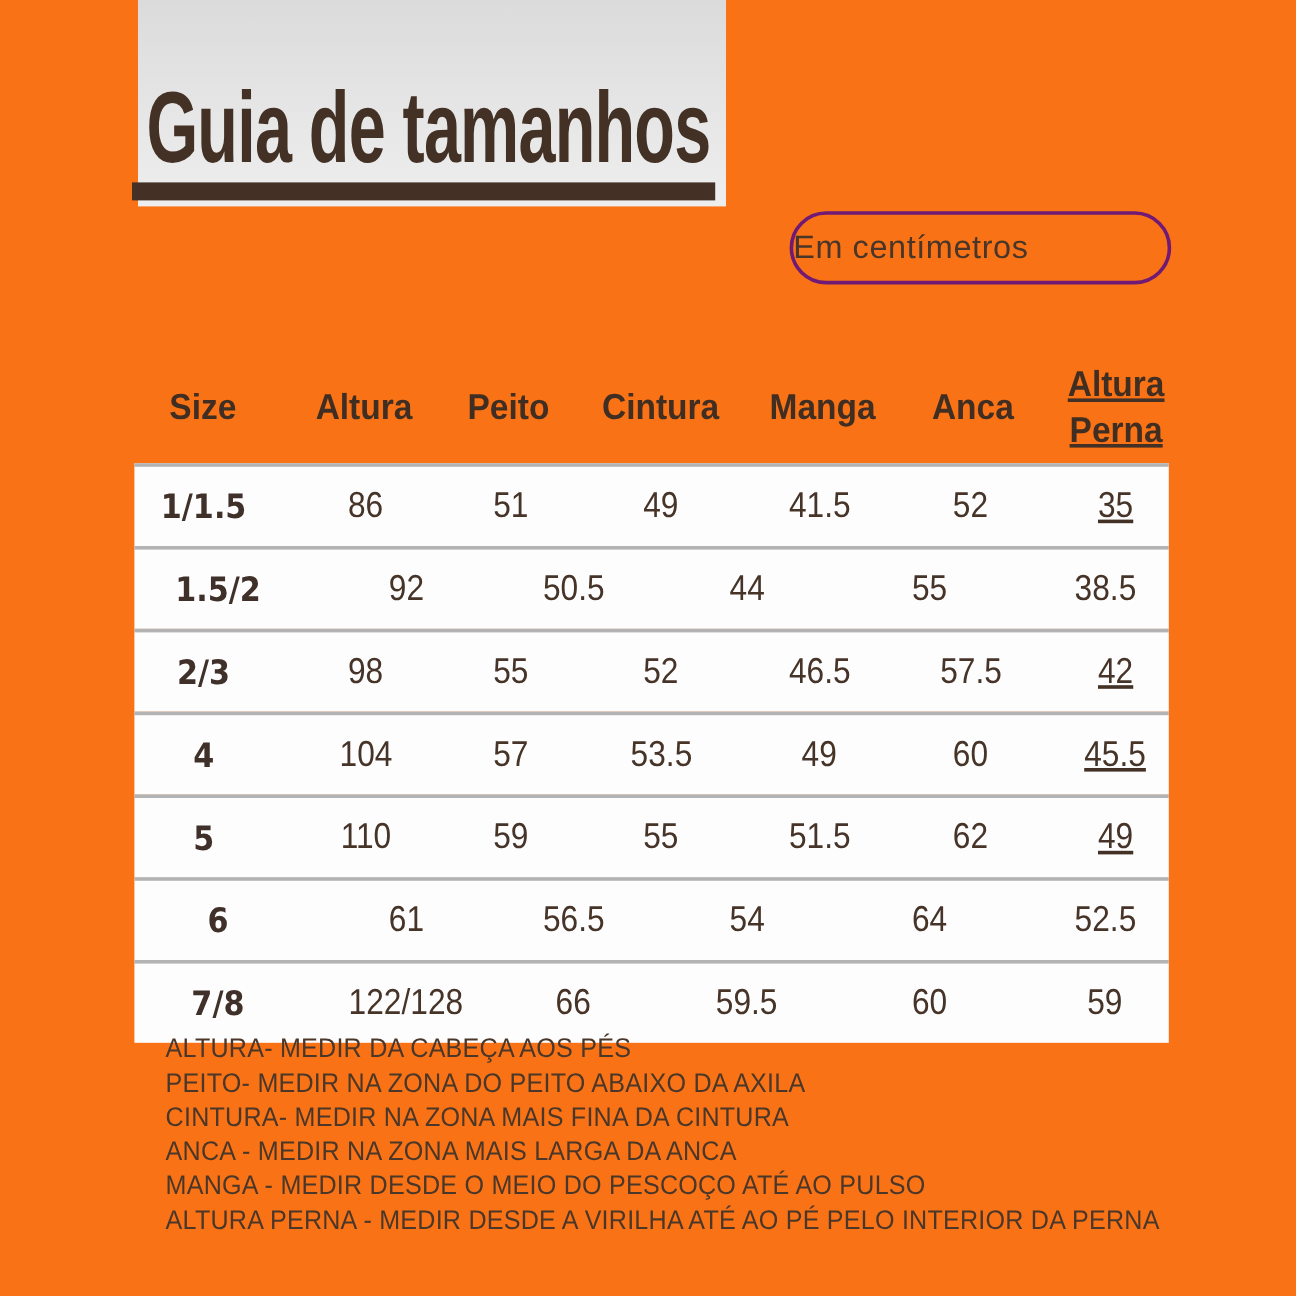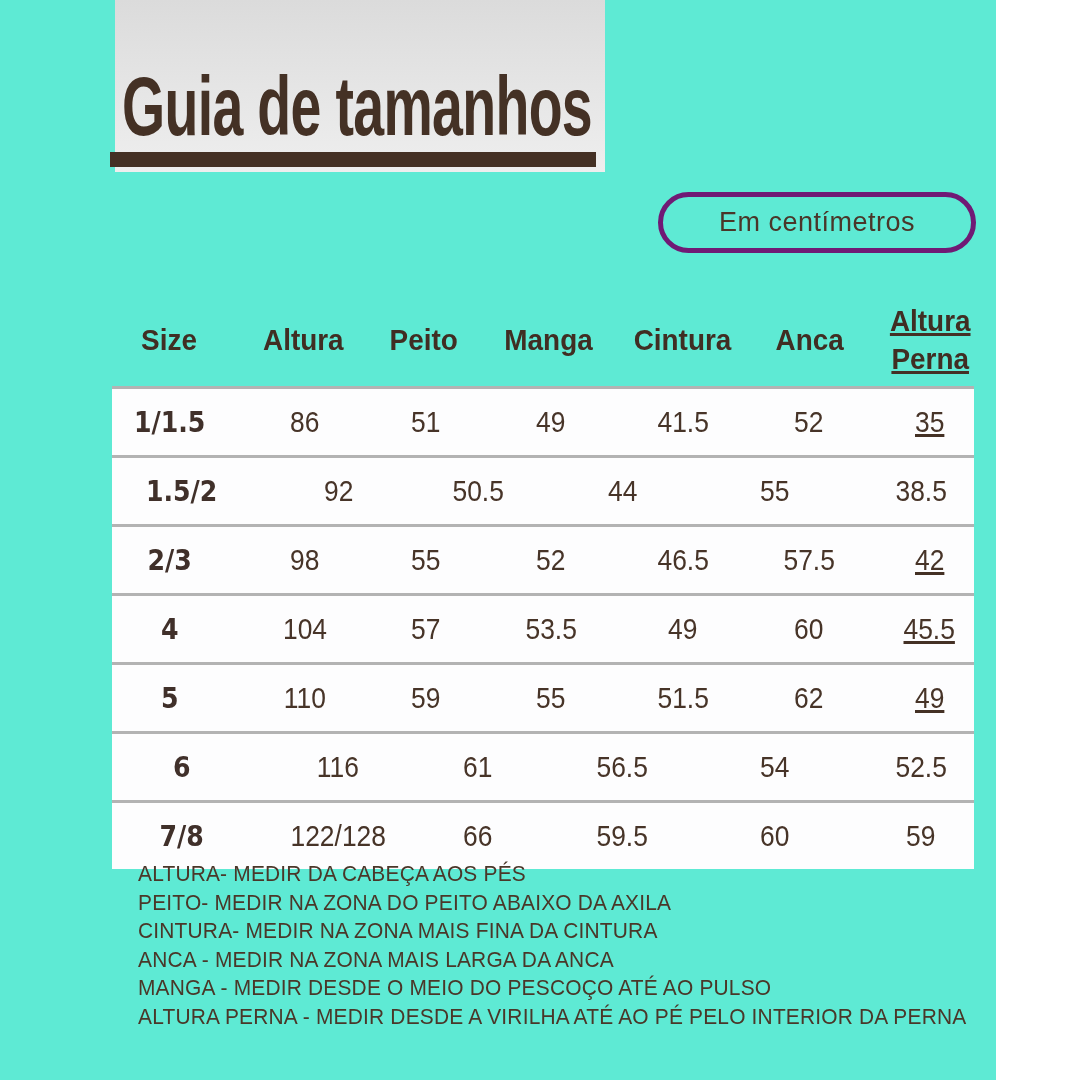--- a/index.html
+++ b/index.html
@@ -1,19 +1,19 @@
 <!DOCTYPE html>
 <html><head>
 <meta charset="utf-8">
 <style>
   html,body{margin:0;padding:0;}
   .canvas{
     position:relative;
-    width:996px;height:1080px;
-    background:#5eead4;
+    width:1080px;height:1080px;
+    background:#f97316;
     overflow:hidden;
     font-family:"Liberation Sans",sans-serif;
     color:#443125;
   }
   
   .top-panel{
     position:absolute;left:115px;top:0;width:490px;height:172px;
     background:linear-gradient(180deg,#dbdbdb 0%,#e6e6e6 55%,#eeeeee 100%);
   }
   
@@ -23,23 +23,23 @@
     letter-spacing:-1px;color:#443125;
     transform:scaleX(0.66);transform-origin:left top;
     white-space:nowrap;
   }
   .title-underline{
     position:absolute;left:110px;top:152px;width:486px;height:15px;
     background:#443024;
   }
   
   .unit-badge{
-    position:absolute;left:658px;top:192px;width:318px;height:61px;
-    border:5px solid #701a75;border-radius:34px;
-    display:flex;align-items:center;justify-content:center;
+    position:absolute;left:658px;top:176px;width:318px;height:61px;
+    border:3px solid #701a75;border-radius:34px;
+    display:flex;align-items:center;
     box-sizing:border-box;background:transparent;
   }
   .unit-badge span{
     font-size:27px;color:#4a3629;letter-spacing:0.5px;
   }
   
   .size-table{
     position:absolute;left:112px;top:293px;width:862px;
   }
   .t-row{display:flex;width:100%;gap:32px;}
@@ -100,24 +100,24 @@
         <div class="cell">
           <span class="h-inner">Size</span>
         </div>
         <div class="cell">
           <span class="h-inner">Altura</span>
         </div>
         <div class="cell">
           <span class="h-inner">Peito</span>
         </div>
         <div class="cell">
+          <span class="h-inner">Cintura</span>
+        </div>
+        <div class="cell">
           <span class="h-inner">Manga</span>
-        </div>
-        <div class="cell">
-          <span class="h-inner">Cintura</span>
         </div>
         <div class="cell">
           <span class="h-inner">Anca</span>
         </div>
         <div class="cell">
           <span class="h-inner">Altura Perna</span>
         </div>
       </div>
     <div>
         <div class="t-row body-row">
@@ -230,30 +230,30 @@
           </div>
           <div class="cell">
             <span class="num-inner">49</span>
           </div>
         </div>
         <div class="t-row body-row">
           <div class="cell">
             <span class="size-inner">6</span>
           </div>
           <div class="cell">
-            <span class="num-inner">116</span>
-          </div>
-          <div class="cell">
             <span class="num-inner">61</span>
           </div>
           <div class="cell">
             <span class="num-inner">56.5</span>
           </div>
           <div class="cell">
             <span class="num-inner">54</span>
+          </div>
+          <div class="cell">
+            <span class="num-inner">64</span>
           </div>
           <div class="cell">
             <span class="num-inner">52.5</span>
           </div>
         </div>
         <div class="t-row body-row">
           <div class="cell">
             <span class="size-inner">7/8</span>
           </div>
           <div class="cell">

